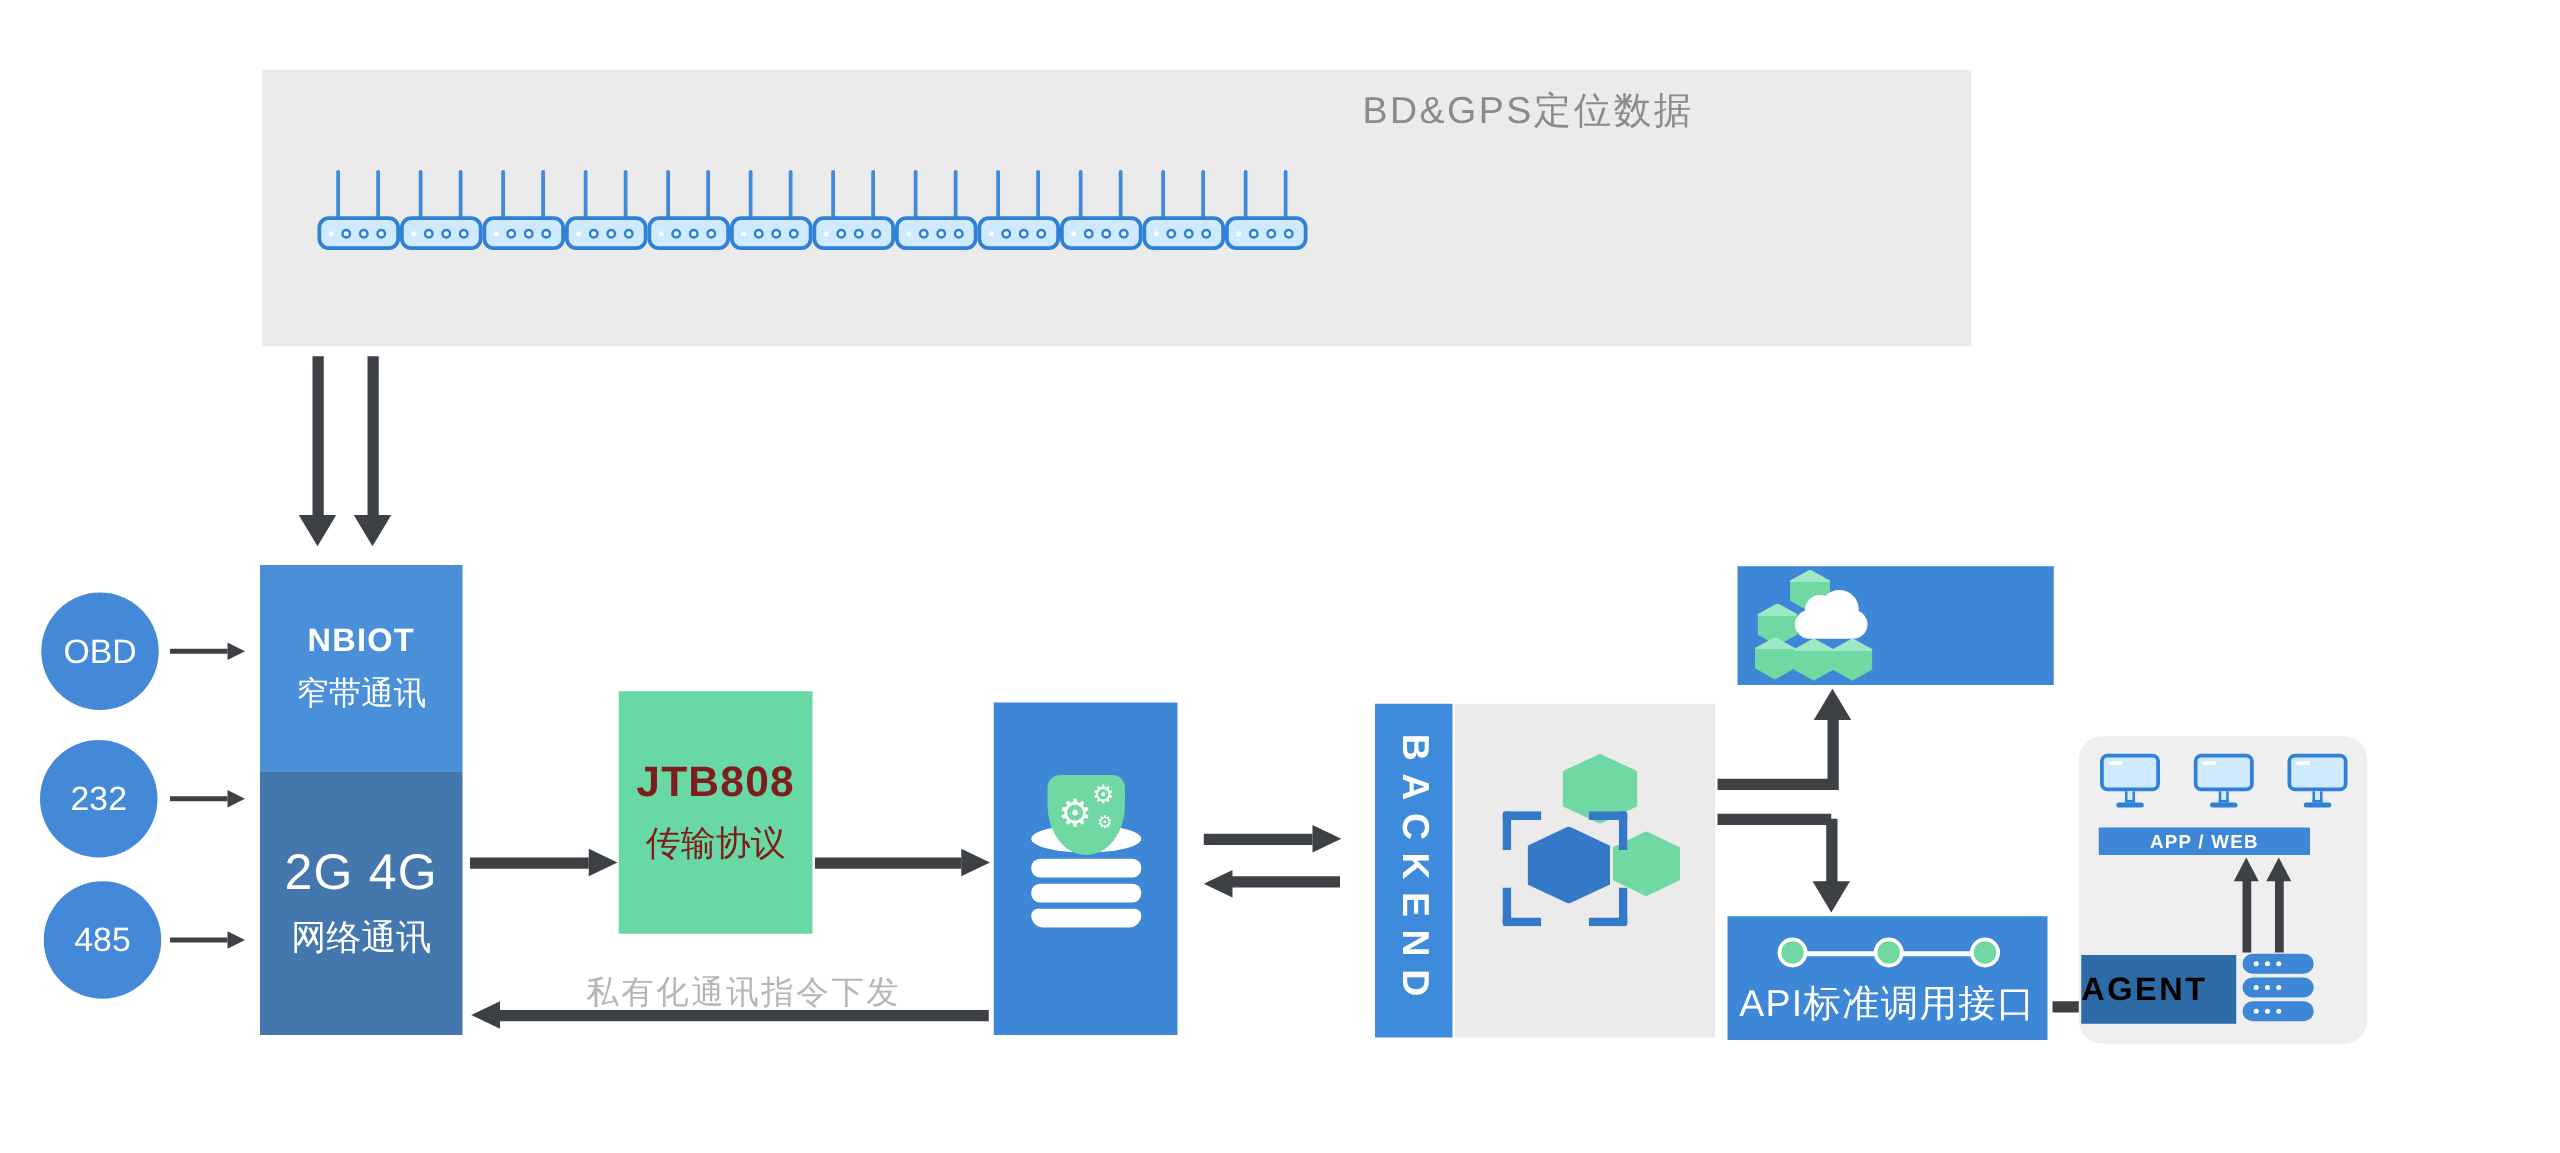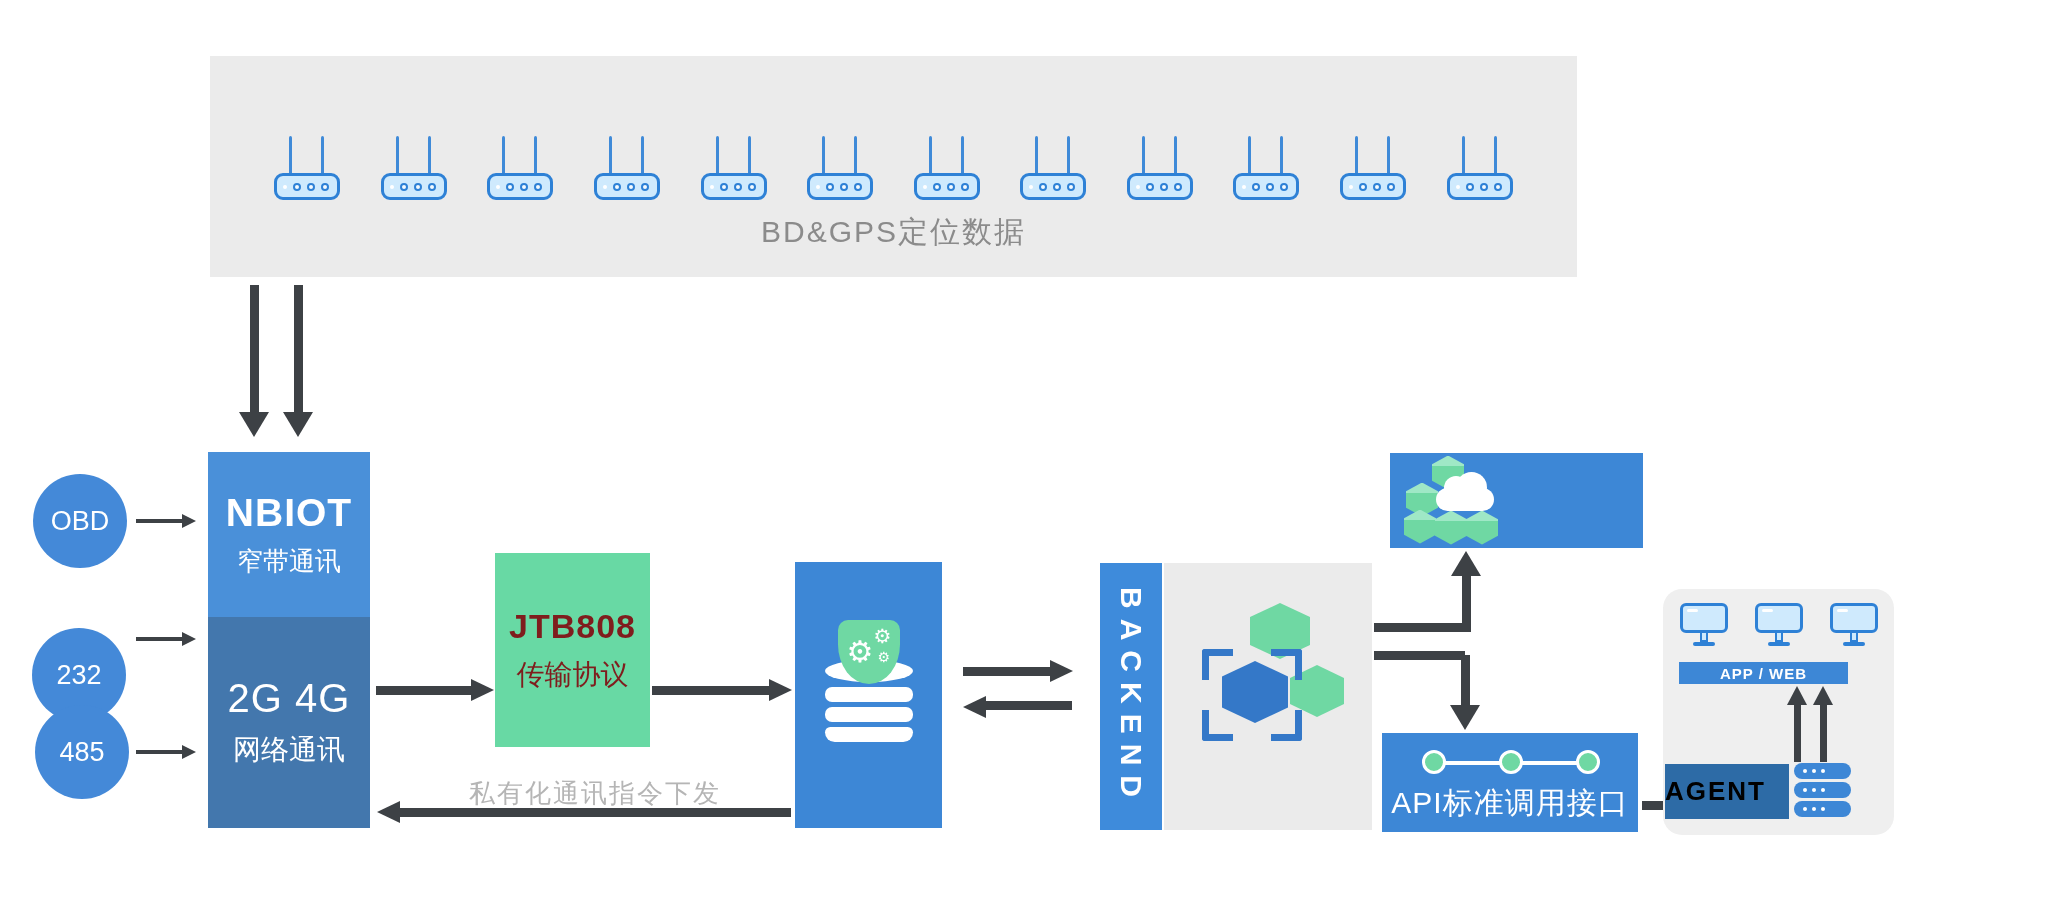--- a/index.html
+++ b/index.html
@@ -5,21 +5,21 @@
   html,body{margin:0;padding:0;}
   body{
     width:2048px;height:922px;position:relative;overflow:hidden;
     background:#ffffff;
     font-family:"Liberation Sans","DejaVu Sans",sans-serif;
   }
   .abs{position:absolute;}
 
   
   .top-box{left:210px;top:56px;width:1367px;height:221px;background:#ebebeb;
-    display:flex;flex-direction:column;}
+    display:flex;flex-direction:row;}
   .router-row{display:flex;justify-content:space-around;align-items:flex-end;
     padding:0 44px;margin-top:80px;height:64px;}
   .router{position:relative;width:66px;height:64px;}
   .antenna{position:absolute;top:0;width:3px;height:40px;background:#3f8ad8;border-radius:2px;}
   .antenna.a1{left:15px;} .antenna.a2{left:47px;}
   .router-body{position:absolute;left:0;bottom:0;width:66px;height:27px;box-sizing:border-box;
     background:#cfeafd;border:3px solid #2e81d6;border-radius:9px;
     display:flex;align-items:center;gap:6px;padding-left:6px;}
   .router-body .led{width:4px;height:4px;border-radius:50%;background:#ffffff;}
   .router-body .port{width:8px;height:8px;border-radius:50%;box-sizing:border-box;
@@ -39,21 +39,21 @@
   
   .in-circle{width:94px;height:94px;border-radius:50%;background:#4489d8;
     display:flex;align-items:center;justify-content:center;color:#fff;font-size:27px;}
 
   
   .nbiot-box{left:208px;top:452px;width:162px;height:376px;display:flex;flex-direction:column;}
   .nbiot-top{height:165px;background:#4a90d9;display:flex;flex-direction:column;
     align-items:center;justify-content:center;gap:9px;color:#fff;}
   .nbiot-bottom{flex:1;background:#4377ad;display:flex;flex-direction:column;
     align-items:center;justify-content:center;gap:10px;color:#fff;}
-  .t-big{font-size:39px;font-weight:bold;letter-spacing:1px;}
+  .t-big{font-size:26px;font-weight:bold;letter-spacing:1px;}
   .t-big2{font-size:40px;font-weight:normal;letter-spacing:1px;}
   .t-sub{font-size:26px;} .t-sub2{font-size:28px;}
 
   
   .jtb-box{left:495px;top:553px;width:155px;height:194px;background:#68d9a4;
     display:flex;flex-direction:column;align-items:center;justify-content:center;gap:10px;color:#7f1d1d;}
   .jtb-title{font-size:34px;font-weight:bold;letter-spacing:1px;}
   .jtb-sub{font-size:28px;}
 
   
@@ -255,21 +255,21 @@
 </div>
 
 <div class="abs aline" style="left:250px;top:285px;width:9px;height:127px;"></div>
 <div class="abs tri down" style="left:239px;top:412px;"></div>
 <div class="abs aline" style="left:294px;top:285px;width:9px;height:127px;"></div>
 <div class="abs tri down" style="left:283px;top:412px;"></div>
 
 <div class="abs in-circle" style="left:33px;top:474px;">
   <span>OBD</span>
 </div>
-<div class="abs in-circle" style="left:32px;top:628px;justify-content:center;">
+<div class="abs in-circle" style="left:32px;top:592px;justify-content:center;">
   <span>232</span>
 </div>
 <div class="abs in-circle" style="left:35px;top:705px;">
   <span>485</span>
 </div>
 
 <div class="abs aline" style="left:136px;top:519px;width:46px;height:4px;"></div>
 <div class="abs tri sright" style="left:182px;top:514px;"></div>
 <div class="abs aline" style="left:136px;top:637px;width:46px;height:4px;"></div>
 <div class="abs tri sright" style="left:182px;top:632px;"></div>

